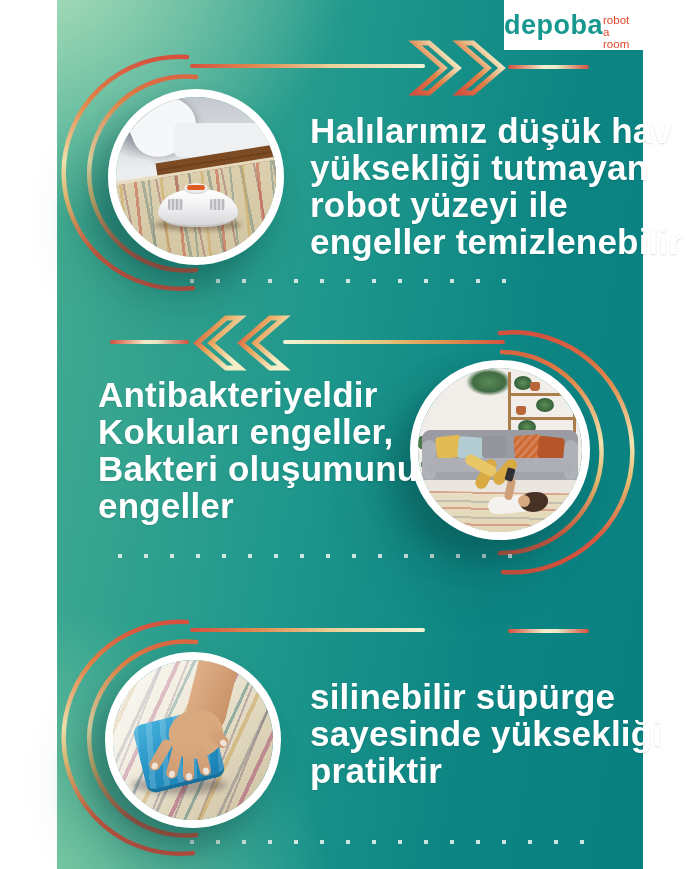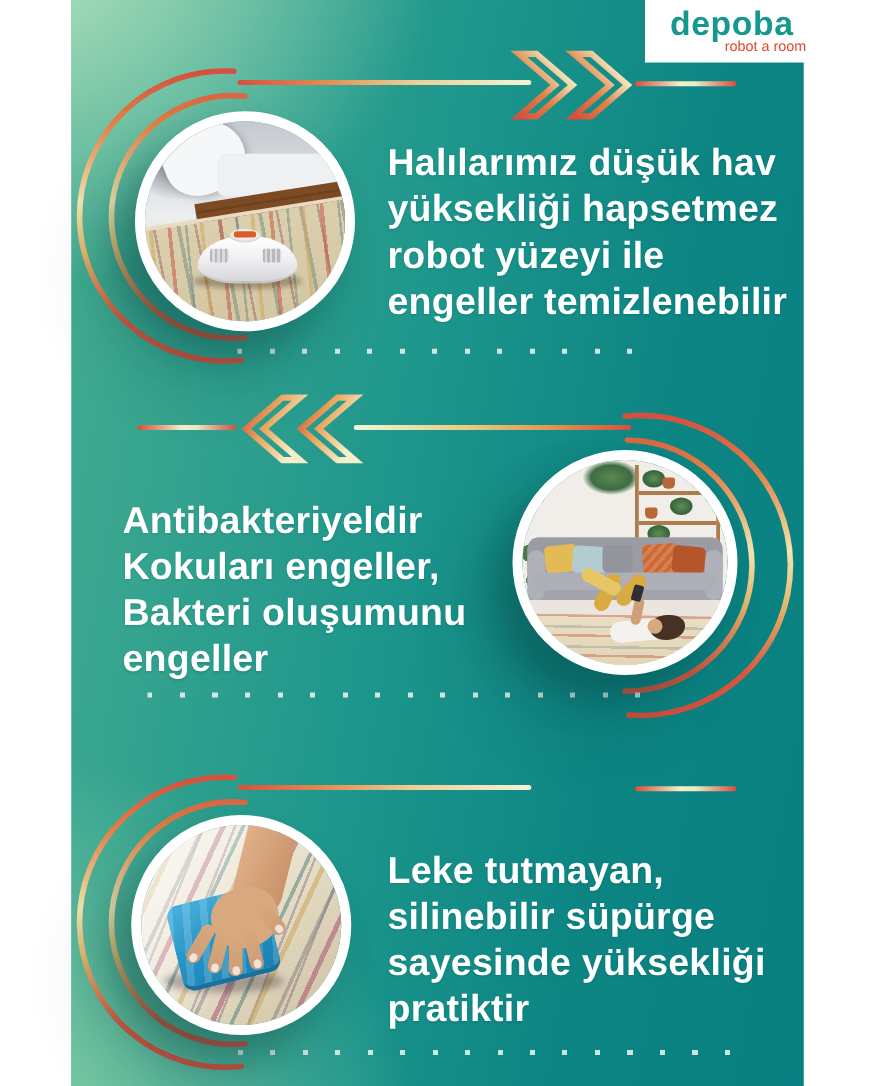--- a/index.html
+++ b/index.html
@@ -15,24 +15,24 @@
   .chev{fill:none;stroke-width:5;stroke-linejoin:miter;}
   .line{position:absolute;height:4px;border-radius:2px;}
   .ln-main{background:linear-gradient(90deg,#d5503e,#e08a50 28%,#eccf96 60%,#f2f4d8 100%);}
   .ln-dash{background:linear-gradient(90deg,#d5503e,#f4efcc 45%,#e9eac6 60%,#d5503e);}
   .ln-mid{background:linear-gradient(90deg,#f0f6d8,#e7cd84 40%,#de9551 72%,#d5503e);}
   .dots{position:absolute;height:4px;
     background:repeating-linear-gradient(90deg,rgba(233,241,237,.88) 0 4px,rgba(0,0,0,0) 4px 26px);}
   .circle{position:absolute;border-radius:50%;border:8px solid #fff;box-sizing:border-box;
     box-shadow:-16px 20px 30px rgba(7,61,60,.35),-30px 42px 55px rgba(7,61,60,.16);}
   .photo{position:absolute;inset:0;border-radius:50%;overflow:hidden;}
-  .caption{position:absolute;color:#fff;font-weight:700;font-size:30px;line-height:37px;
+  .caption{position:absolute;color:#fff;font-weight:700;font-size:35px;line-height:37px;
     letter-spacing:.2px;text-shadow:0 1px 2px rgba(0,40,40,.15);white-space:nowrap;}
   .logo{position:absolute;left:504px;top:0;width:139px;height:50px;background:#fff;
-    display:flex;flex-direction:column;align-items:center;justify-content:center;margin-left:12px;}
+    display:flex;flex-direction:row;align-items:center;justify-content:center;}
   .logo .brand{color:#17988f;font-weight:700;font-size:27px;line-height:26px;letter-spacing:.5px;}
   .logo .tag{color:#e2452c;font-size:11.5px;line-height:12px;align-self:flex-end;margin:0 10px 0 0;}
   .abs{position:absolute;}
   
   .p1-base{inset:0;background:linear-gradient(180deg,#c4c9cf 0%,#dfe2e6 32%,#eceef0 48%,#e4e0d6 60%);}
   .p1-dark{left:-14px;top:-12px;width:92px;height:74px;border-radius:50%;
     background:radial-gradient(closest-side,rgba(52,62,74,.85),rgba(52,62,74,0));transform:rotate(-18deg);}
   .p1-towel{left:14px;top:0px;width:66px;height:58px;background:#f6f7f9;border-radius:42% 58% 52% 48%;
     transform:rotate(-22deg);box-shadow:2px 3px 6px rgba(60,60,70,.25);}
   .p1-sofa{left:58px;top:26px;width:104px;height:34px;background:#eef0f2;border-radius:6px;}
@@ -250,32 +250,31 @@
           <span class="nail"></span>
         </div>
       <div class="finger" style="left:98px;top:62px;width:12px;height:28px;transform:rotate(-42deg);">
           <span class="nail"></span>
         </div>
     </div>
   </div>
 
   <div class="caption" style="left:310px;top:112px;">
     <div>Halılarımız düşük hav</div>
-    <div>yüksekliği hapsetmez</div>
+    <div>yüksekliği tutmayan</div>
     <div>robot yüzeyi ile</div>
     <div>engeller temizlenebilir</div>
   </div>
-  <div class="caption" style="left:98px;top:398px;">
+  <div class="caption" style="left:98px;top:376px;">
     <div>Antibakteriyeldir</div>
     <div>Kokuları engeller,</div>
     <div>Bakteri oluşumunu</div>
     <div>engeller</div>
   </div>
   <div class="caption" style="left:310px;top:678px;">
-    <div>Leke tutmayan,</div>
     <div>silinebilir süpürge</div>
     <div>sayesinde yüksekliği</div>
     <div>pratiktir</div>
   </div>
 
   <div class="logo">
     <div class="brand">depoba</div>
     <div class="tag">robot a room</div>
   </div>
 </div>

